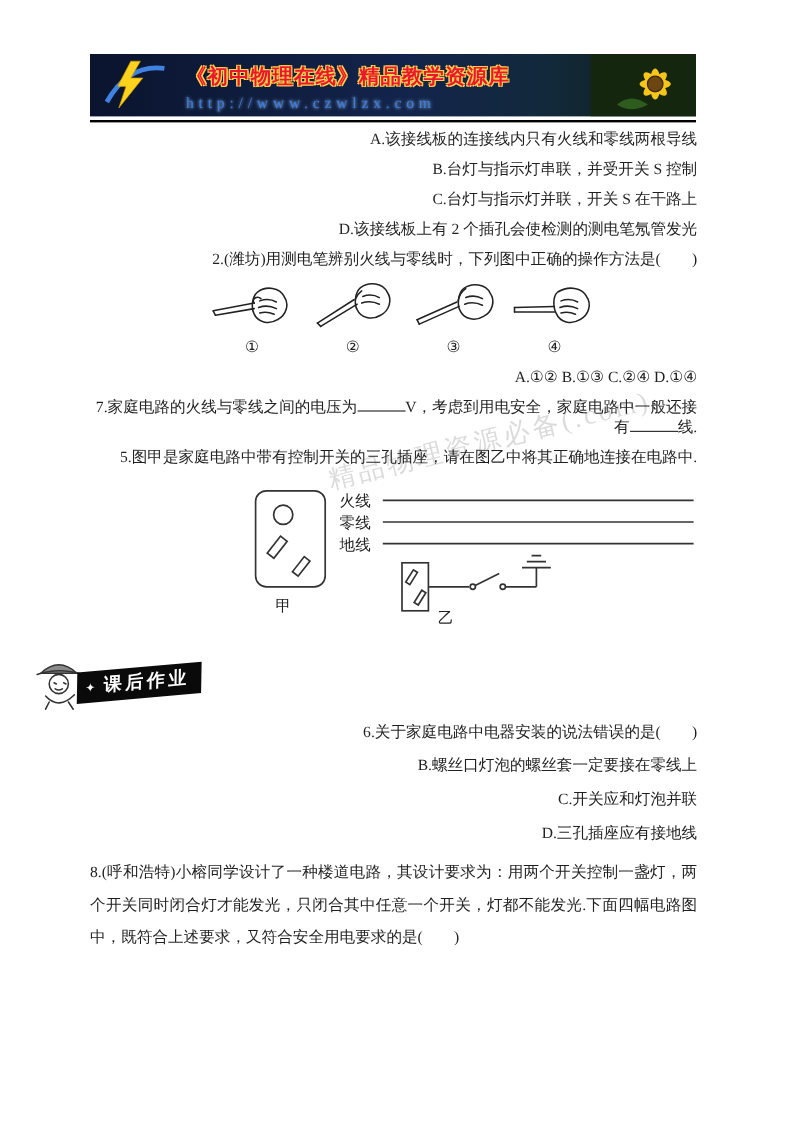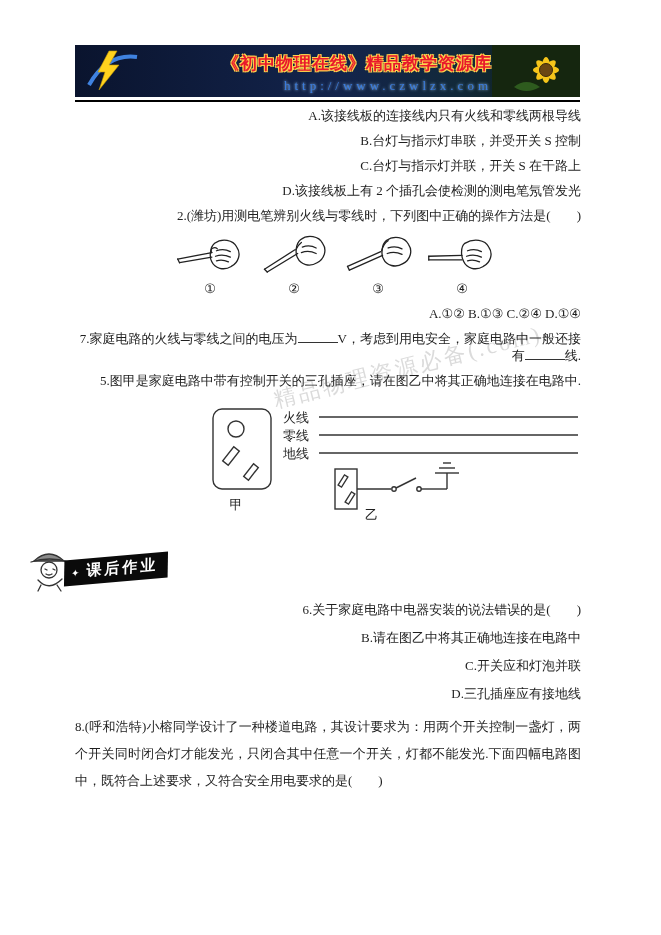--- a/index.html
+++ b/index.html
@@ -5,21 +5,21 @@
   * { margin:0; padding:0; box-sizing:border-box; }
   html,body { background:#fff; }
   body { width:661px; height:935px; font-family:"Liberation Serif","DejaVu Serif",serif; color:#1f1f1f; position:relative; }
   .page { position:relative; width:661px; height:935px; background:#fff; overflow:hidden; }
 
   
   .banner { position:absolute; left:75px; top:45px; width:505px; height:52px;
             display:flex; align-items:stretch;
             background:linear-gradient(90deg,#0a142e 0%, #13244c 52%, #12293a 76%, #0d1c10 100%); }
   .banner-logo { width:80px; height:52px; flex:0 0 auto; }
-  .banner-center { flex:1 1 auto; text-align:right; padding-top:7px; }
+  .banner-center { flex:1 1 auto; text-align:left; padding-top:7px; }
   .banner-title { font-size:17px; font-weight:bold; color:#e8192c; letter-spacing:1px;
                   text-shadow:-1px -1px 0 #ffd34d, 1px -1px 0 #ffd34d, -1px 1px 0 #ffd34d, 1px 1px 0 #ffd34d; }
   .banner-url { font-size:13px; color:#3b7de0; letter-spacing:4px; margin-top:3px;
                 text-shadow:0 0 3px #a9d6ff; font-family:Liberation Serif, serif; }
   .banner-flower { width:88px; height:52px; flex:0 0 auto; }
   .rule { position:absolute; left:75px; top:100px; width:505px; border-top:2px solid #000; }
 
   
   .watermark { position:absolute; left:270px; top:352px; transform:rotate(-14deg);
                font-size:22px; color:rgba(125,125,125,0.28); letter-spacing:3px; white-space:nowrap; }
@@ -201,20 +201,20 @@
           <path d="M10 35 Q21 47 34 34"></path>
           <path d="M13 40 L10 46 M29 40 L33 46"></path>
         </g>
       </svg>
       <div class="badge-banner">
         <span class="badge-star">✦</span><span>课后作业</span>
       </div>
     </div>
 
     <p class="t sp">6.关于家庭电路中电器安装的说法错误的是(　　)</p>
-    <p class="t sp">B.请在图乙中将其正确地连接在电路中</p>
+    <p class="t sp">B.螺丝口灯泡的螺丝套一定要接在零线上</p>
     <p class="t sp">C.开关应和灯泡并联</p>
     <p class="t sp">D.三孔插座应有接地线</p>
 
     <p class="q7">8.(呼和浩特)小榕同学设计了一种楼道电路，其设计要求为：用两个开关控制一盏灯，两个开关同时闭合灯才能发光，只闭合其中任意一个开关，灯都不能发光.下面四幅电路图中，既符合上述要求，又符合安全用电要求的是(　　)</p>
 
   </div>
 </div>
 
 </body></html>

